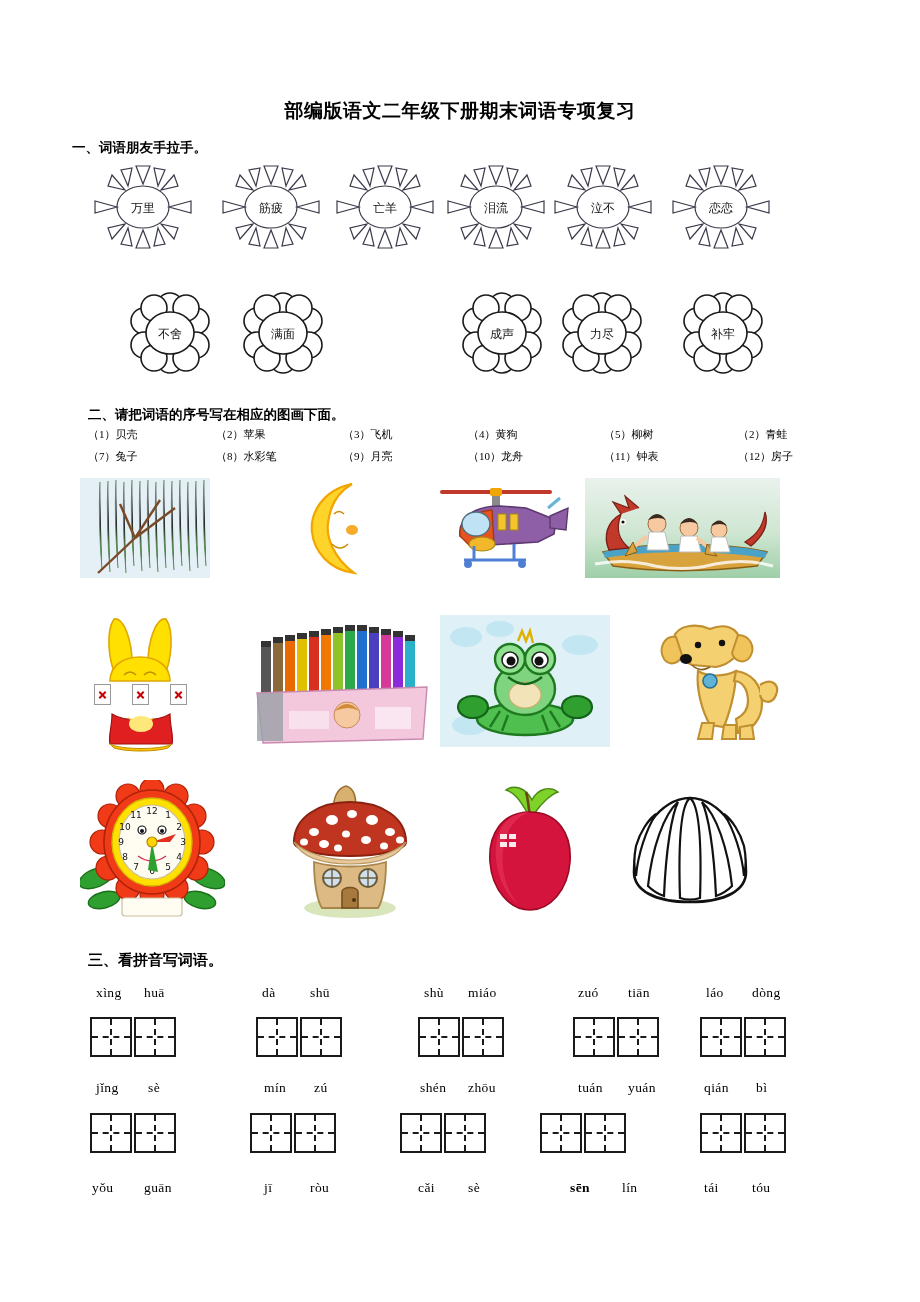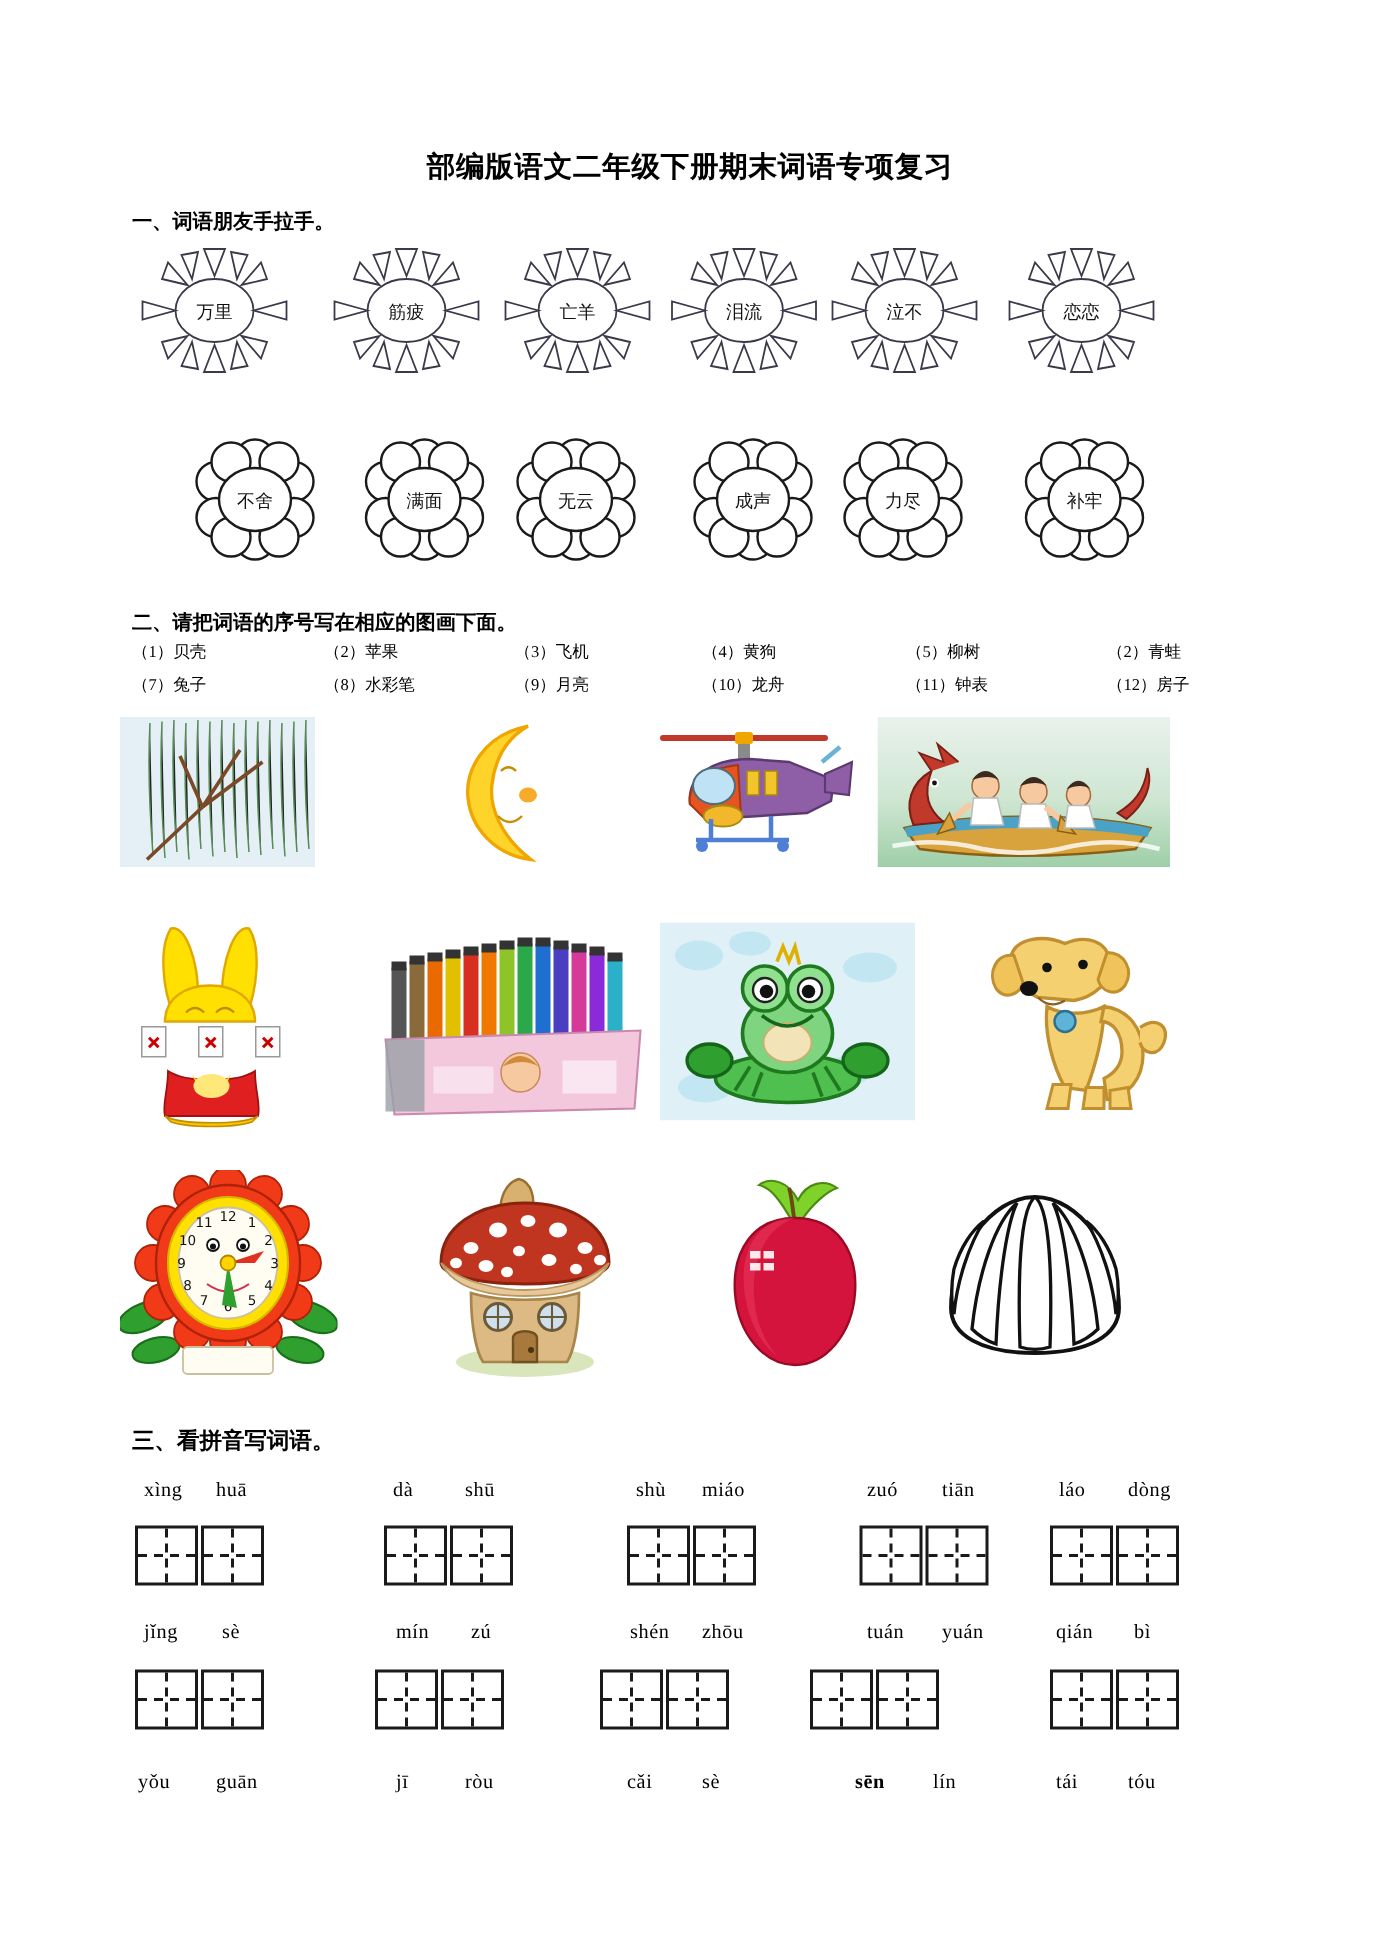--- a/index.html
+++ b/index.html
@@ -36,21 +36,21 @@
 
   
   .sec-head {
     position: absolute;
     font-family: "DejaVu Sans", "Liberation Sans", sans-serif;
     font-size: 13.5px;
     font-weight: bold;
     letter-spacing: 0px;
     white-space: nowrap;
   }
-  #sec1-head { left: 88px; top: 139px; }
+  #sec1-head { left: 72px; top: 139px; }
   #sec2-head { left: 88px; top: 406px; }
   #sec3-head { left: 88px; top: 951px; font-size: 15px; }
 
   
   .sun-row {
     position: absolute;
     left: 88px; top: 160px;
     width: 790px; height: 100px;
   }
   .sun {
@@ -319,38 +319,20 @@
             <circle cx="76" cy="33" r="13"></circle>
           <circle cx="24" cy="57" r="13"></circle>
             <circle cx="76" cy="57" r="13"></circle>
           <circle cx="34" cy="20" r="13"></circle>
             <circle cx="66" cy="20" r="13"></circle>
           <circle cx="34" cy="70" r="13"></circle>
             <circle cx="66" cy="70" r="13"></circle>
           <ellipse cx="50" cy="45" rx="24" ry="21"></ellipse>
         </g>
         <text class="glyph-text" x="50" y="50" text-anchor="middle">满面</text>
-      </svg>
-    </div>
-    <div class="flower" style="left:246px;">
-      <svg width="100" height="90" viewBox="0 0 100 90">
-        <g fill="#ffffff" stroke="#1a1a1a" stroke-width="1.6">
-          <circle cx="50" cy="18" r="13"></circle>
-            <circle cx="50" cy="72" r="13"></circle>
-          <circle cx="24" cy="33" r="13"></circle>
-            <circle cx="76" cy="33" r="13"></circle>
-          <circle cx="24" cy="57" r="13"></circle>
-            <circle cx="76" cy="57" r="13"></circle>
-          <circle cx="34" cy="20" r="13"></circle>
-            <circle cx="66" cy="20" r="13"></circle>
-          <circle cx="34" cy="70" r="13"></circle>
-            <circle cx="66" cy="70" r="13"></circle>
-          <ellipse cx="50" cy="45" rx="24" ry="21"></ellipse>
-        </g>
-        <text class="glyph-text" x="50" y="50" text-anchor="middle">无云</text>
       </svg>
     </div>
     <div class="flower" style="left:364px;">
       <svg width="100" height="90" viewBox="0 0 100 90">
         <g fill="#ffffff" stroke="#1a1a1a" stroke-width="1.6">
           <circle cx="50" cy="18" r="13"></circle>
             <circle cx="50" cy="72" r="13"></circle>
           <circle cx="24" cy="33" r="13"></circle>
             <circle cx="76" cy="33" r="13"></circle>
           <circle cx="24" cy="57" r="13"></circle>

